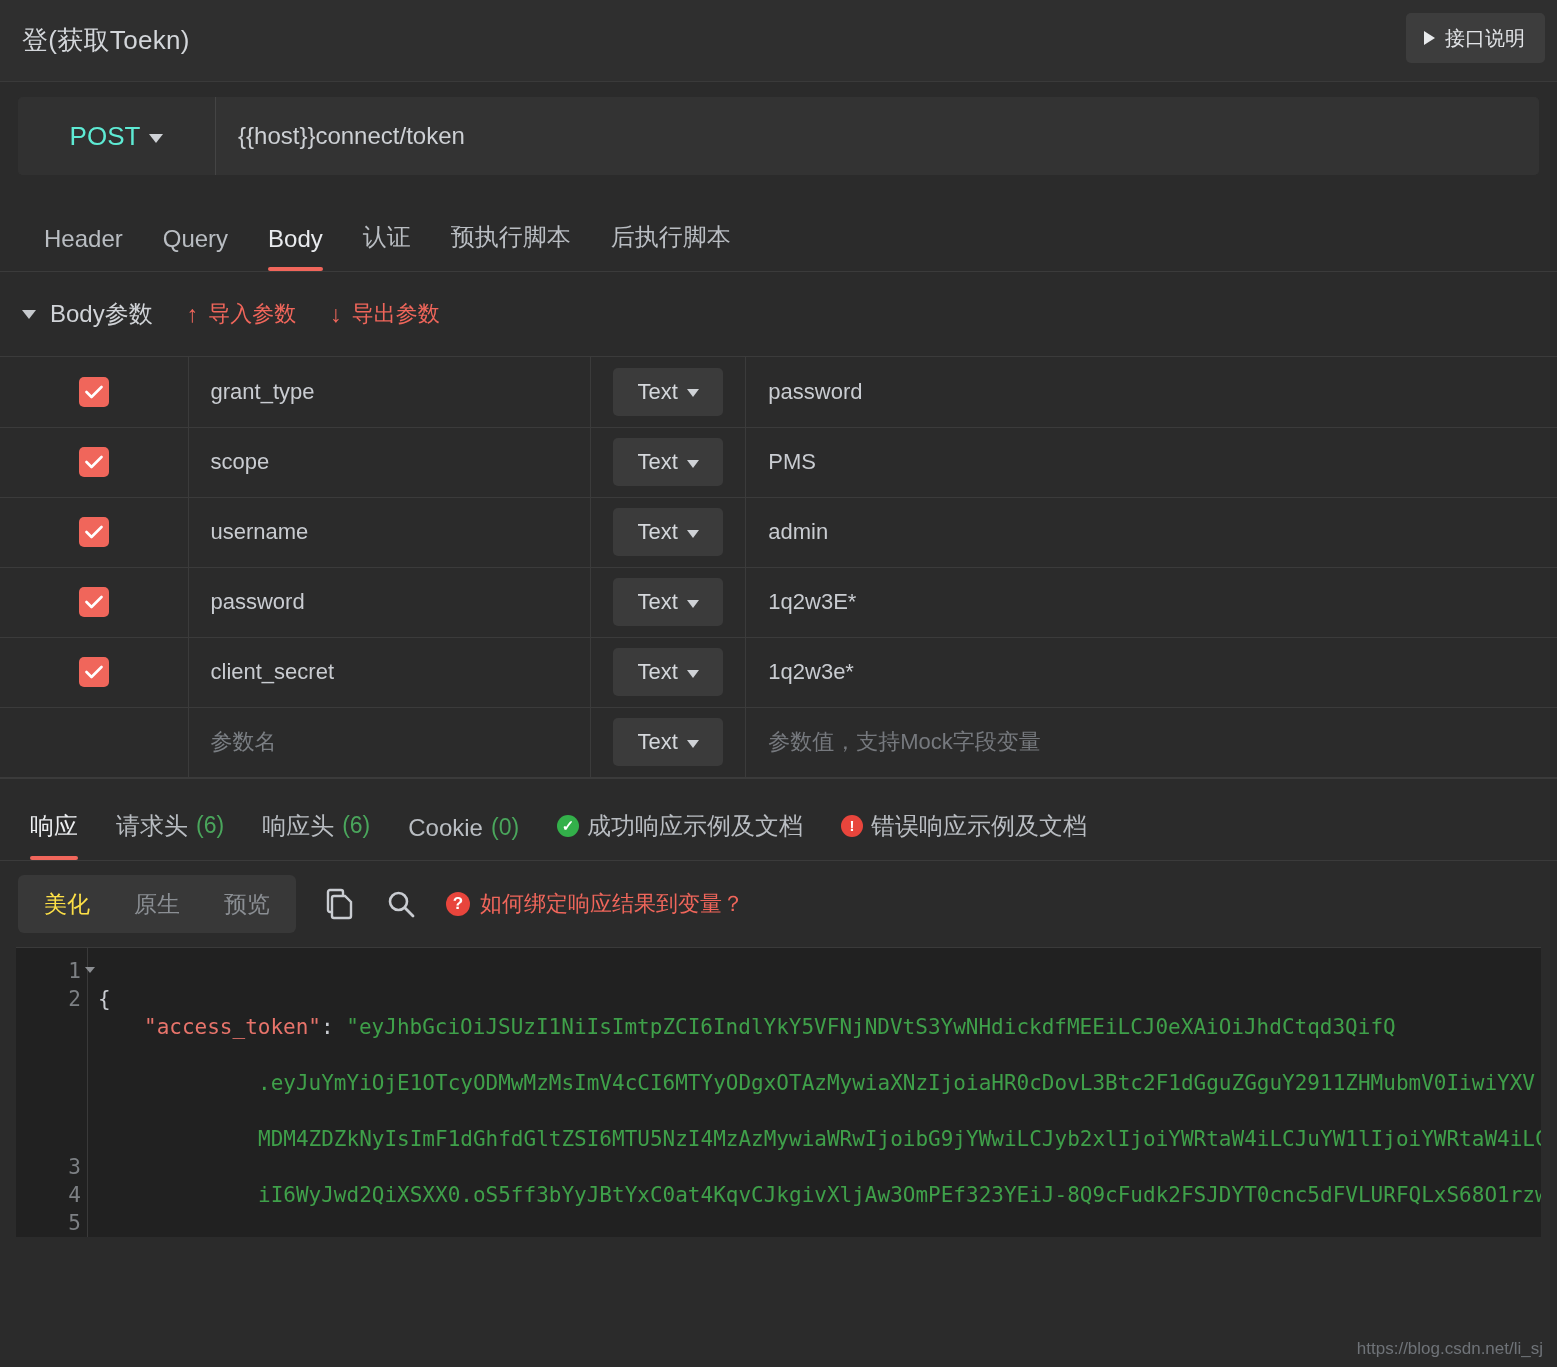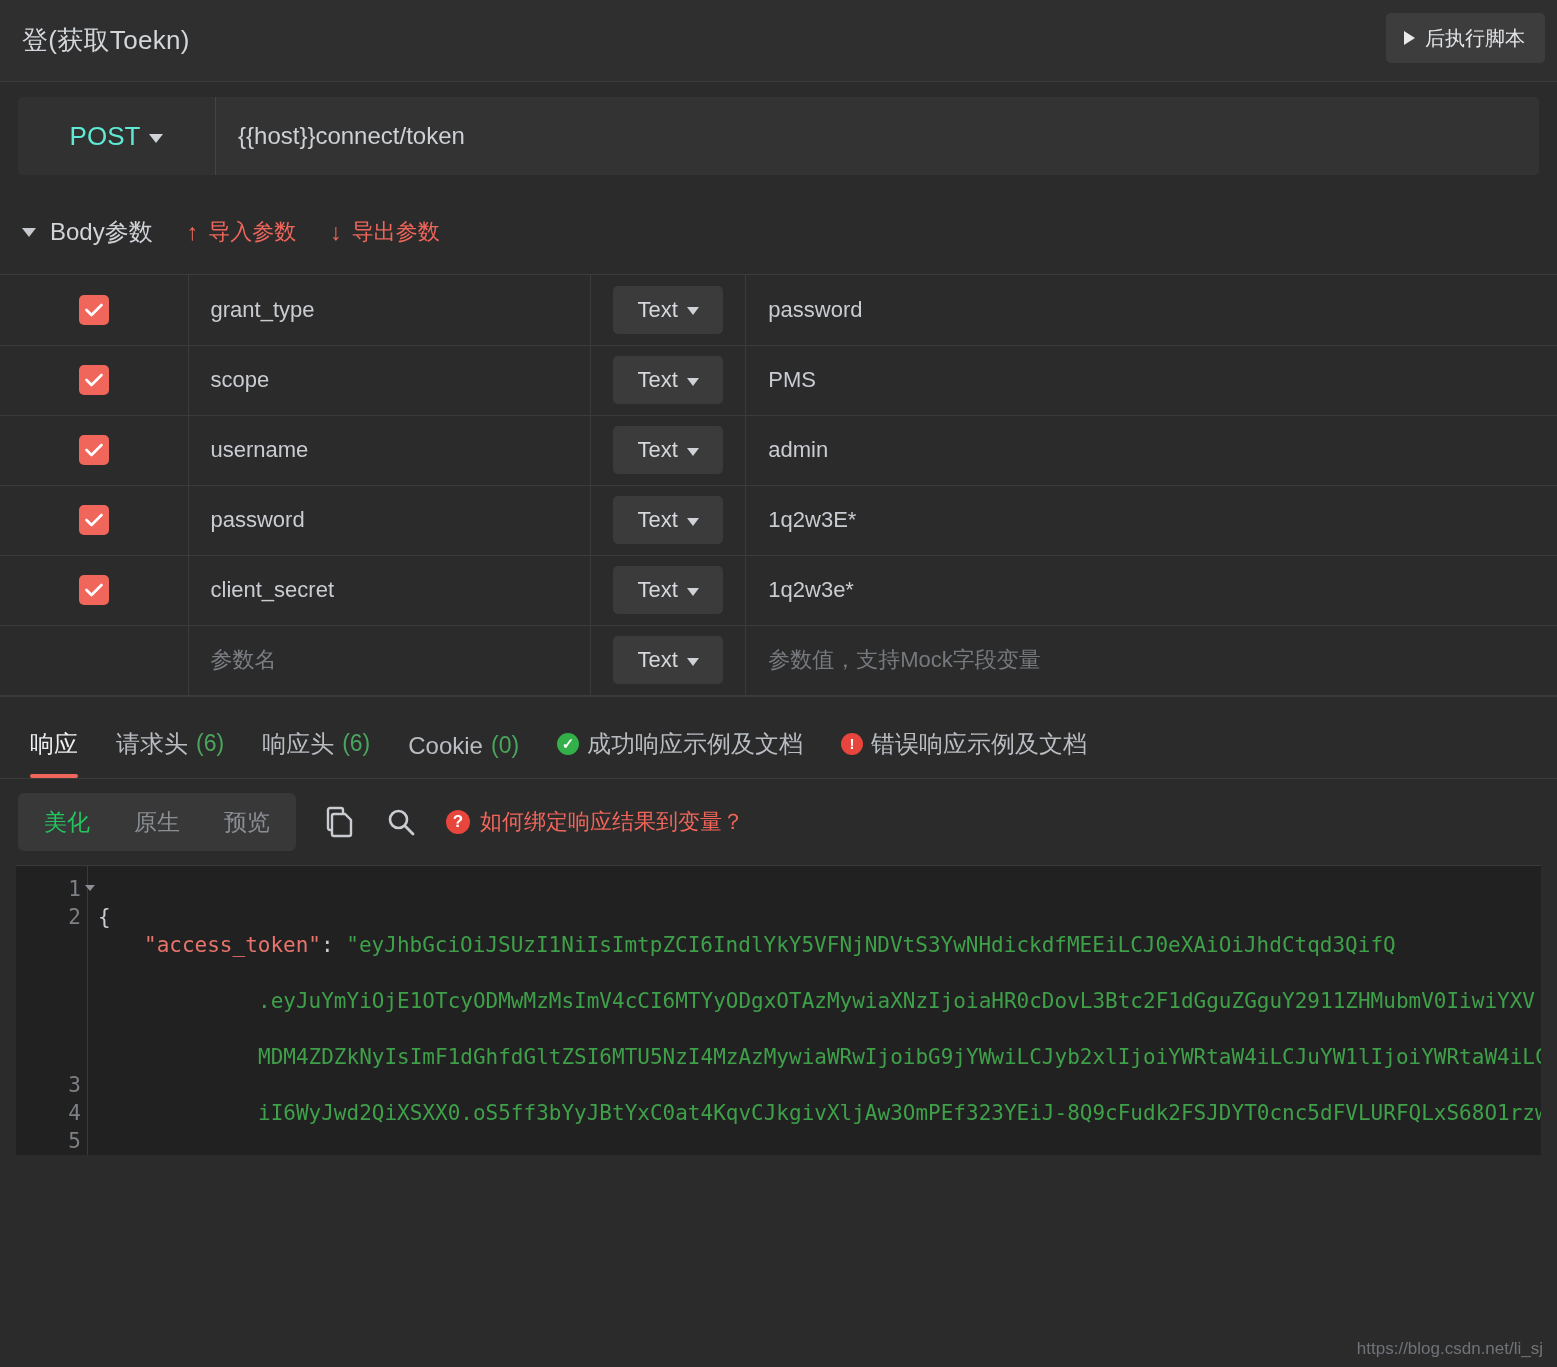--- a/index.html
+++ b/index.html
@@ -249,21 +249,21 @@
     align-items: center;
     padding: 0 4px;
   }
   .seg-item {
     padding: 0 22px;
     font-size: 23px;
     color: #8b8f94;
     line-height: 58px;
     cursor: pointer;
   }
-  .seg-item.active { color: #22c55e; }
+  .seg-item.active { color: #fde047; }
   .icon-btn { cursor: pointer; display: flex; align-items: center; }
   .help-link {
     display: flex; align-items: center; gap: 10px;
     color: #f0665b; font-size: 22px; cursor: pointer;
   }
   .qmark {
     width: 24px; height: 24px; border-radius: 50%;
     background: #e8453c; color: #fff; font-size: 17px;
     display: inline-flex; align-items: center; justify-content: center;
     font-weight: bold;
@@ -327,34 +327,42 @@
 </style>
 </head>
 <body>
 
 <div class="page">
 
   <div class="topbar">
     <div class="api-title">登(获取Toekn)</div>
     <div class="doc-btn">
       <span class="tri-right"></span>
-      <span>后执行脚本</span>
+      <span>接口说明</span>
     </div>
   </div>
 
   <div class="urlbar-wrap">
     <div class="urlbar">
       <div class="method-box">
         <span class="method-label">POST</span>
         <span class="caret-down"></span>
       </div>
       <div class="url-input">{{host}}connect/token</div>
     </div>
   </div>
 
+  <div class="req-tabs">
+    <div class="req-tab">Header</div>
+    <div class="req-tab">Query</div>
+    <div class="req-tab active">Body</div>
+    <div class="req-tab">认证</div>
+    <div class="req-tab">预执行脚本</div>
+    <div class="req-tab">后执行脚本</div>
+  </div>
 
   <div class="param-bar">
     <div class="collapse-grp">
       <span class="tri-down-sm"></span>
       <span class="param-bar-title">Body参数</span>
     </div>
     <div class="link-act">
       <span class="arrow-up">↑</span>
       <span>导入参数</span>
     </div>

